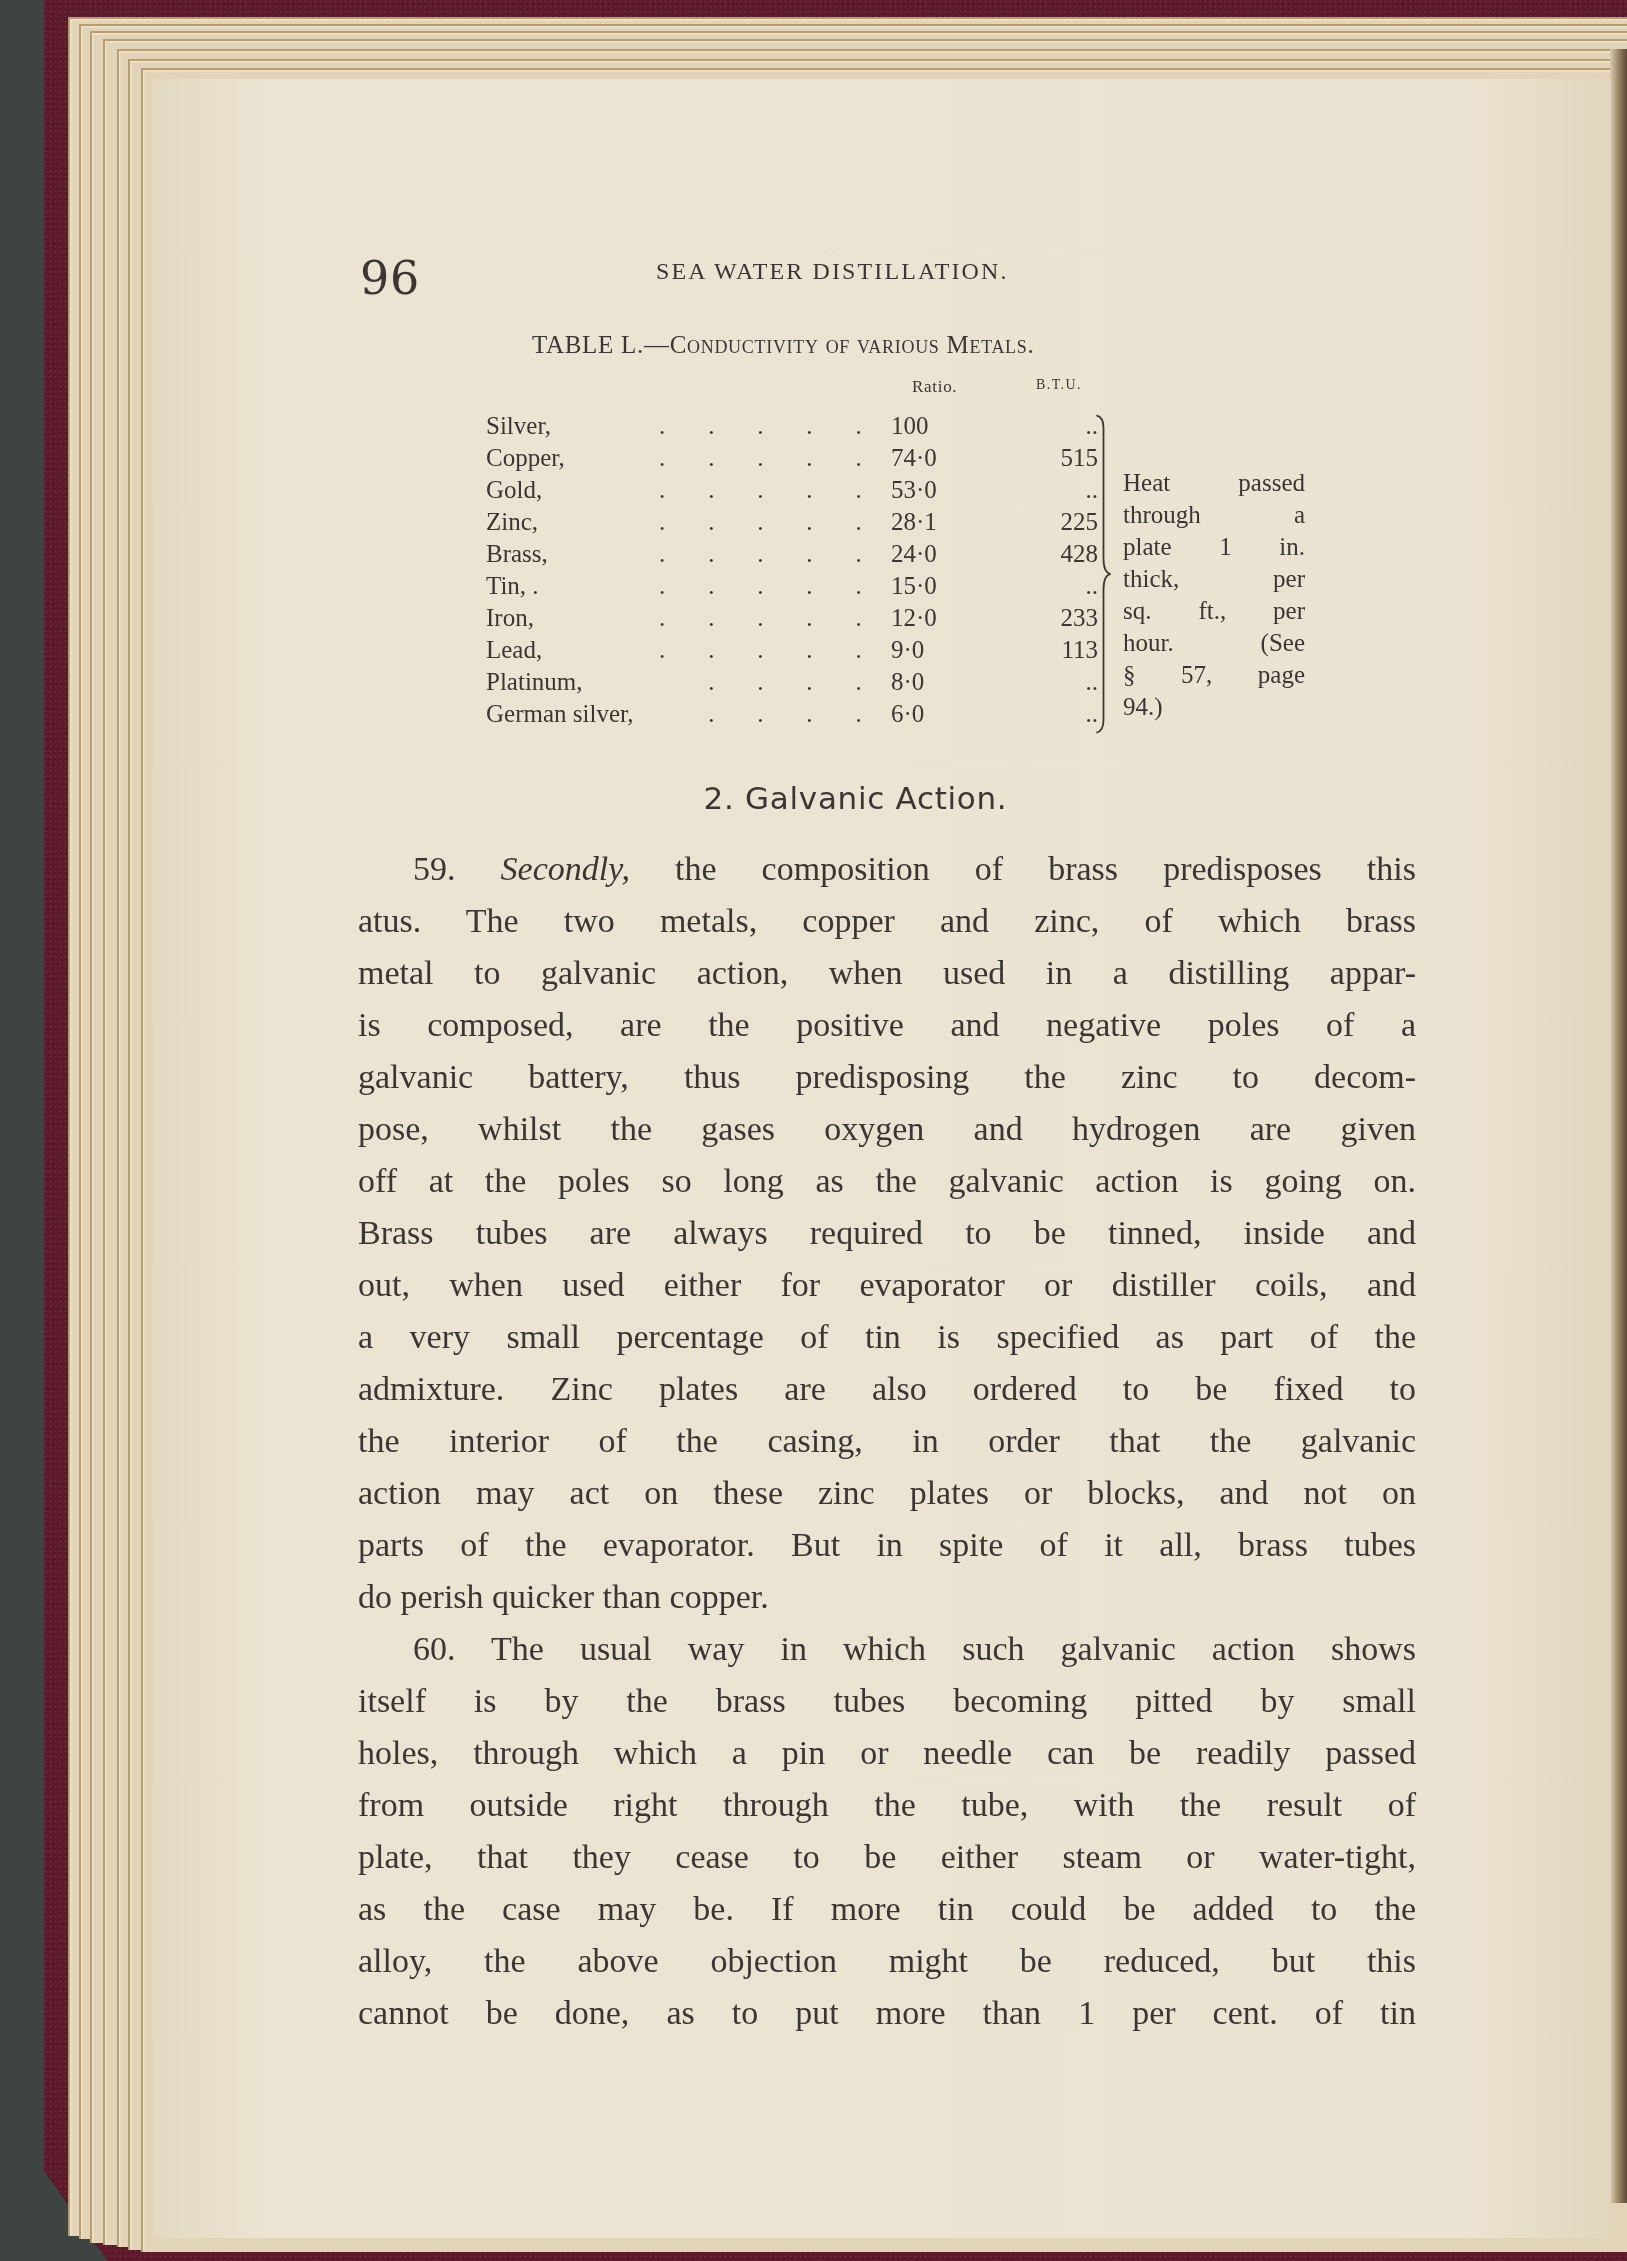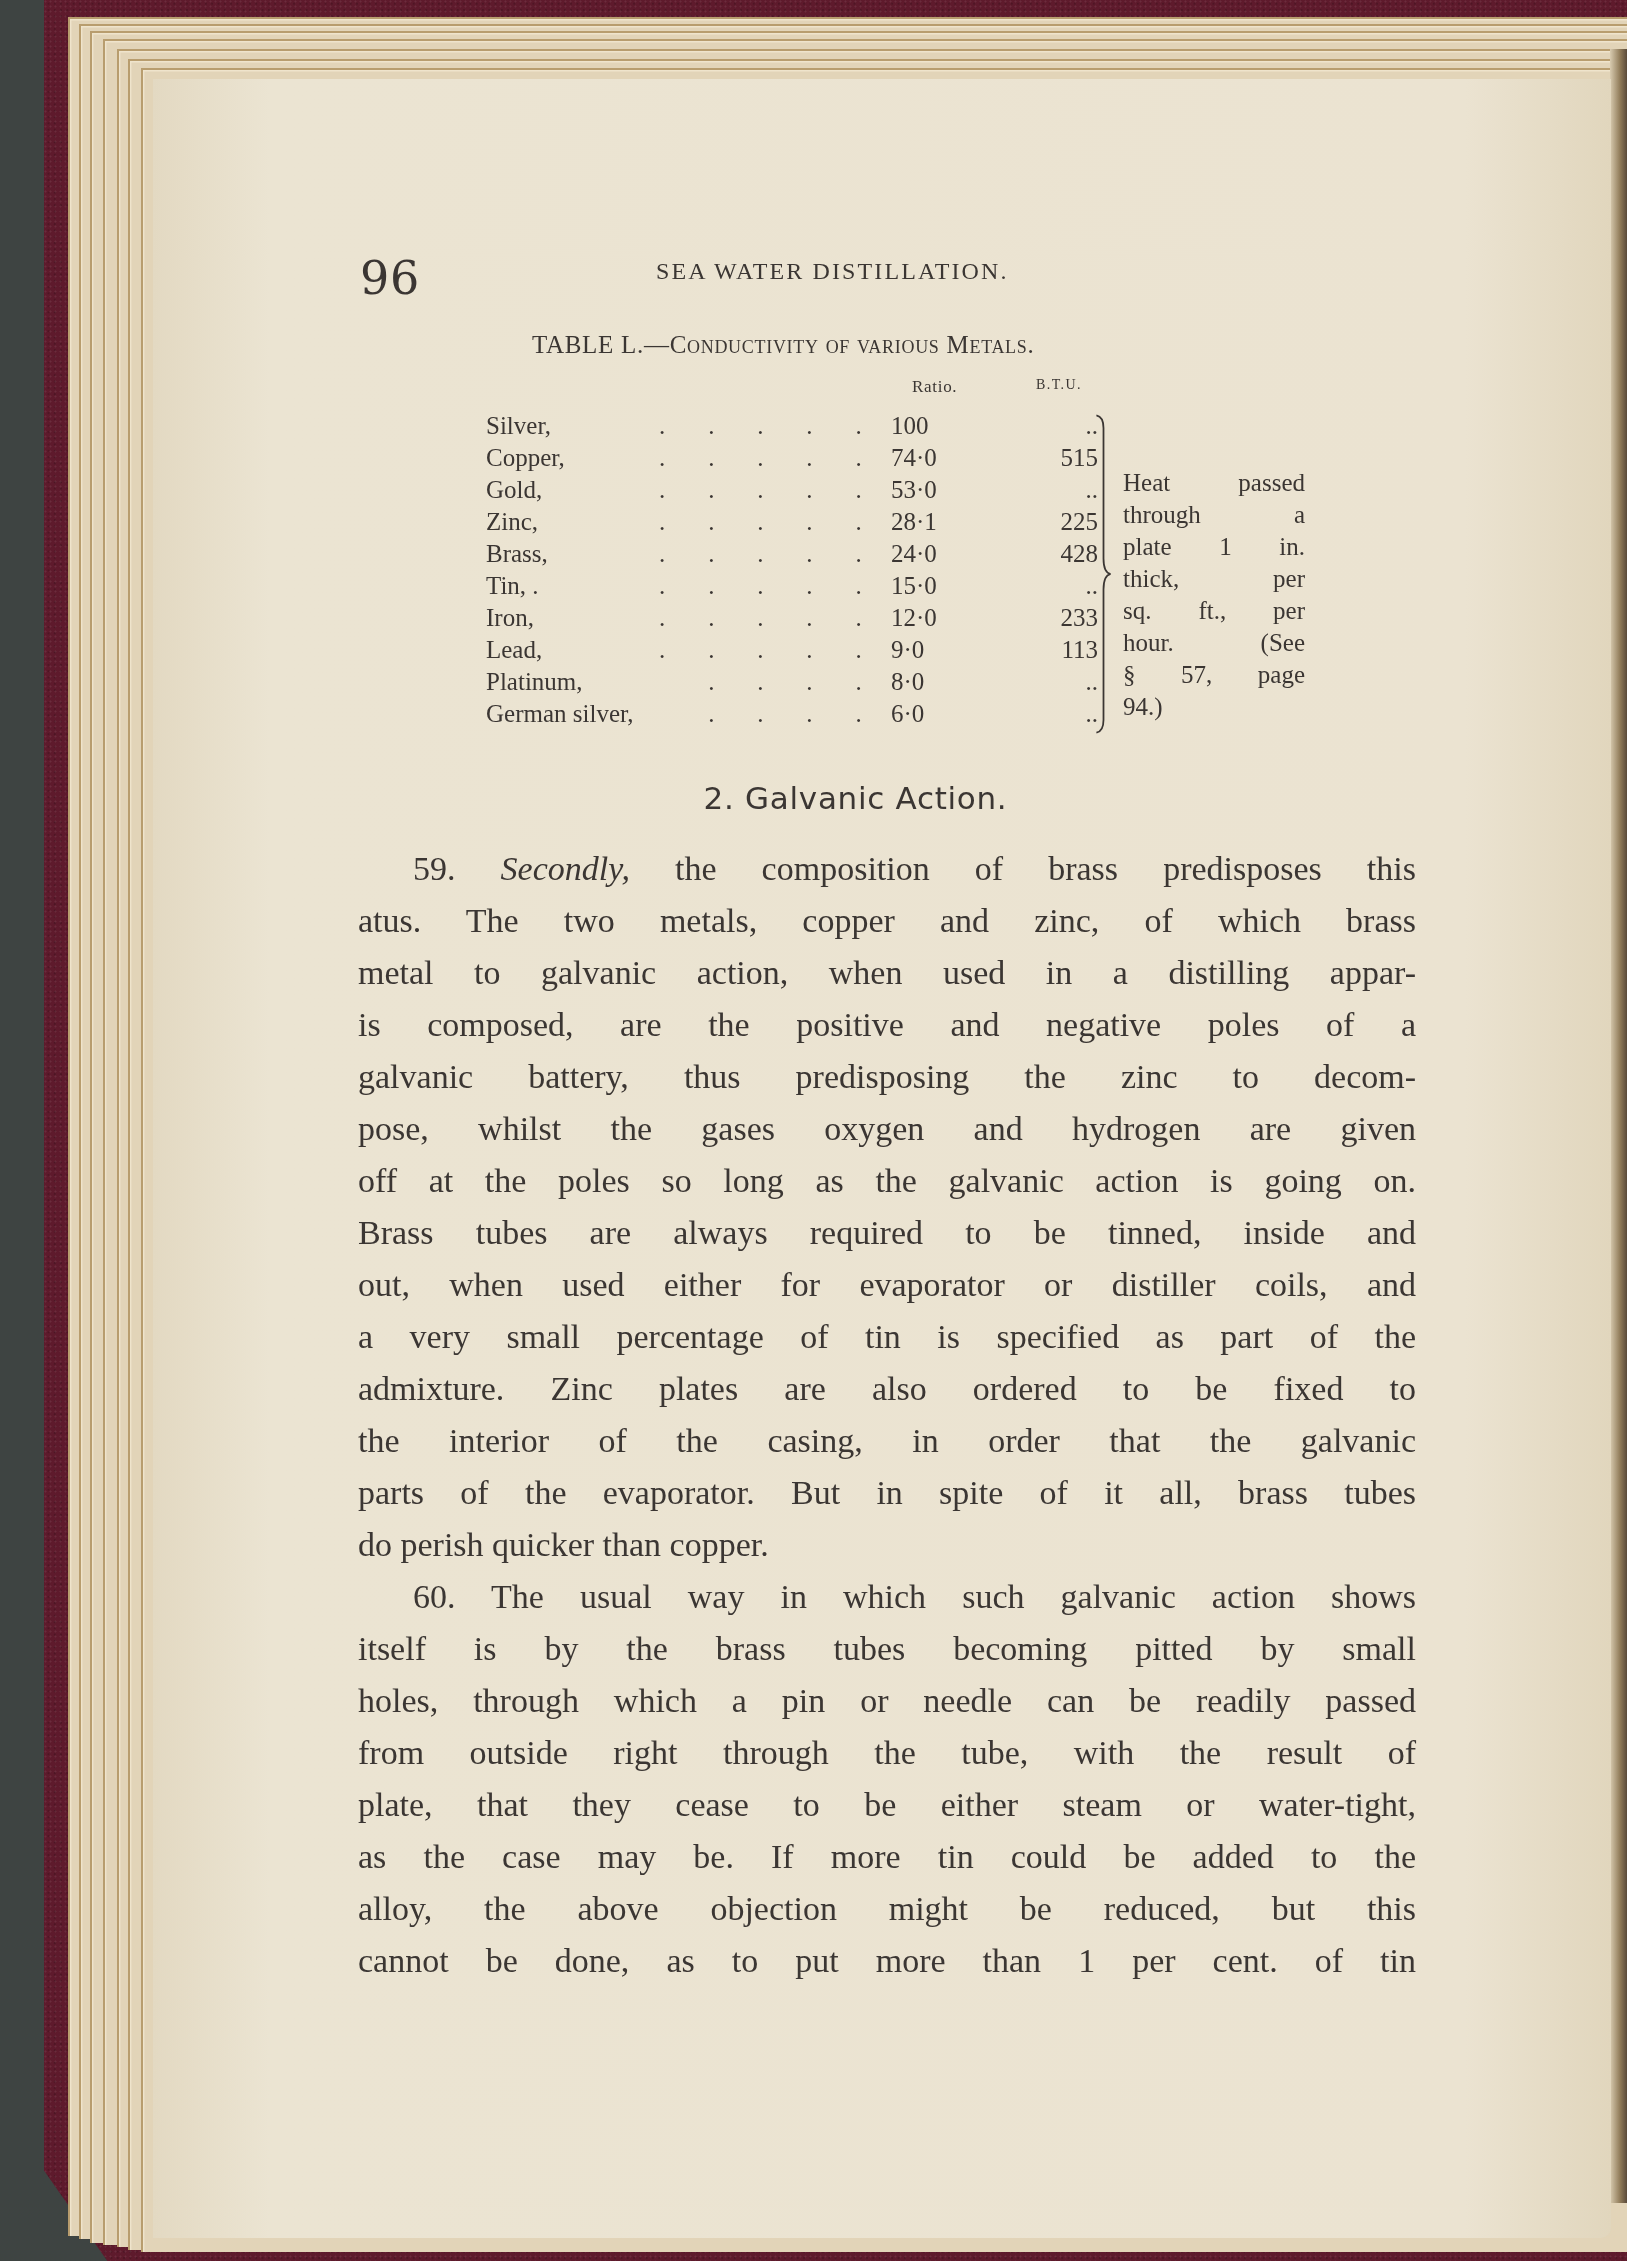--- a/index.html
+++ b/index.html
@@ -219,20 +219,21 @@
         <span class="line">metal to galvanic action, when used in a distilling appar-</span>
         <span class="line">is composed, are the positive and negative poles of a</span>
         <span class="line">galvanic battery, thus predisposing the zinc to decom-</span>
         <span class="line">pose, whilst the gases oxygen and hydrogen are given</span>
         <span class="line">off at the poles so long as the galvanic action is going on.</span>
         <span class="line">Brass tubes are always required to be tinned, inside and</span>
         <span class="line">out, when used either for evaporator or distiller coils, and</span>
         <span class="line">a very small percentage of tin is specified as part of the</span>
         <span class="line">admixture.  Zinc plates are also ordered to be fixed to</span>
         <span class="line">the interior of the casing, in order that the galvanic</span>
+        <span class="line">action may act on these zinc plates or blocks, and not on</span>
         <span class="line">parts of the evaporator.  But in spite of it all, brass tubes</span>
         <span class="line end">do perish quicker than copper.</span>
       </div>
     <span class="line indent">60. The usual way in which such galvanic action shows</span>
     <div id="p60-lines">
         <span class="line">itself is by the brass tubes becoming pitted by small</span>
         <span class="line">holes, through which a pin or needle can be readily passed</span>
         <span class="line">from outside right through the tube, with the result of</span>
         <span class="line">plate, that they cease to be either steam or water-tight,</span>
         <span class="line">as the case may be.  If more tin could be added to the</span>

